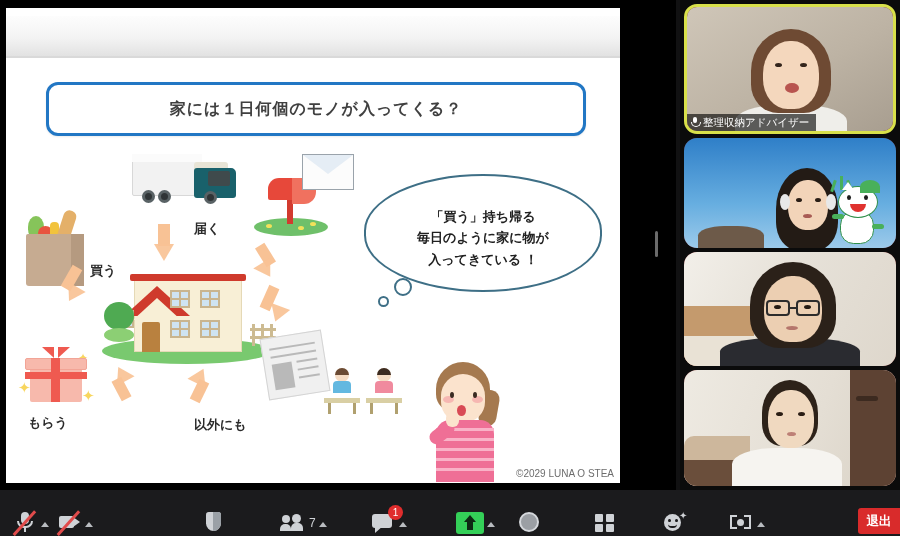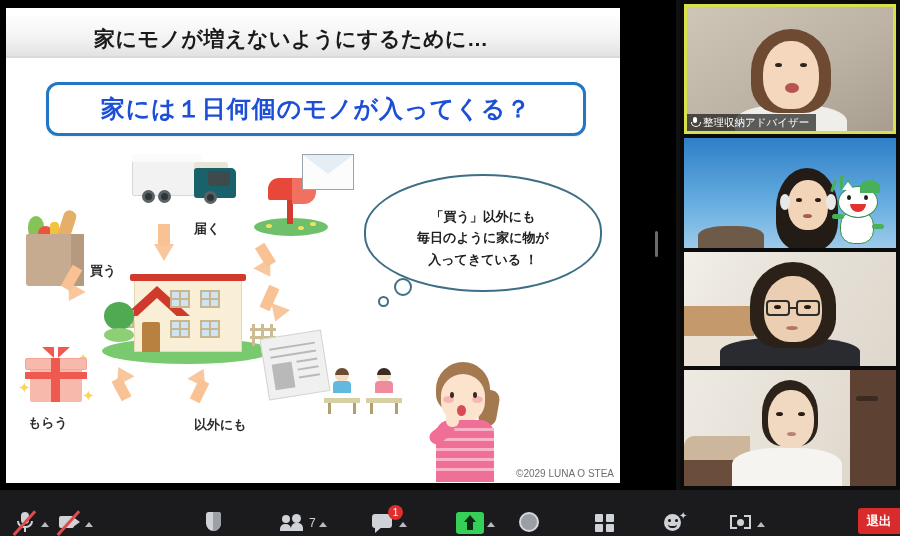--- a/index.html
+++ b/index.html
@@ -26,21 +26,21 @@
     font-size:21px; font-weight:700; color:#1a1a1a; letter-spacing:.5px;
     white-space:nowrap;
   }
   .subtitle-box {
     position:absolute; left:40px; top:74px; width:540px; height:54px;
     border:3px solid #2277c4; border-radius:12px;
     background:#fff; display:flex; align-items:center; justify-content:center;
     box-shadow:0 1px 2px rgba(0,0,0,.08);
   }
   .subtitle-text {
-    font-size:24px; font-weight:700; color:#1d4ed8; letter-spacing:1px; white-space:nowrap;
+    font-size:16px; font-weight:700; color:#404040; letter-spacing:1px; white-space:nowrap;
   }
 
   
   #illus { position:absolute; left:0; top:132px; width:614px; height:343px; }
   .lbl { position:absolute; font-size:13px; font-weight:700; color:#2b2b2b; white-space:nowrap; }
 
   
   .bag { position:absolute; left:16px; top:72px; width:62px; height:74px; }
   .bag-body { position:absolute; left:4px; top:22px; width:54px; height:52px;
               background:#c6ab91; border-radius:2px 2px 3px 3px; }
@@ -156,21 +156,21 @@
   .arrow { position:absolute; width:0; height:0; border-style:solid; opacity:.92; }
   .arrow-stem { position:absolute; background:#f8c295; }
 
   .copyright { position:absolute; right:6px; bottom:4px; font-size:10px; color:#6d6d6d; }
 
   
   .stage-handle { position:absolute; right:18px; top:231px; width:3px; height:26px; background:#6b6b6b; border-radius:2px;}
 
   
   #strip { position:absolute; left:680px; top:0; width:220px; height:490px; background:#0b0b0b; }
-  .tile { position:absolute; left:4px; width:212px; background:#7f1d1d; overflow:hidden; }
+  .tile { position:absolute; left:4px; width:212px; background:#7f1d1d; overflow:hidden;border-radius:13px; }
   .tile.active { border:3px solid #d8e04a; }
   .tile-inner { position:absolute; inset:0; overflow:hidden; }
   .name-tag {
     position:absolute; left:0; bottom:0; height:17px; padding:0 7px 0 4px;
     background:rgba(0,0,0,.62); color:#fff; font-size:10.5px;
     display:flex; align-items:center; gap:4px; white-space:nowrap;
   }
   .mic-ico { width:8px; height:11px; position:relative; flex:0 0 auto; }
   .mic-ico:before { content:""; position:absolute; left:2px; top:0; width:4px; height:6px; background:#fff; border-radius:2px;}
   .mic-ico:after { content:""; position:absolute; left:0; top:5px; width:8px; height:4px;
@@ -211,21 +211,20 @@
 </style>
 </head>
 <body>
 
 <div id="app">
 
   <div id="stage">
     <div id="slide">
 
       <div class="slide-title-band"></div>
-      <div class="slide-title">家にモノが増えないようにするために…</div>
 
       <div class="subtitle-box">
         <span class="subtitle-text">家には１日何個のモノが入ってくる？</span>
       </div>
 
       <div id="illus">
 
         <div class="bag">
           <div class="lettuce"></div>
           <div class="tomato"></div>
@@ -347,21 +346,21 @@
           <div class="g-stripe" style="top:106px;"></div>
           <div class="g-arm"></div>
           <div class="g-hand"></div>
         </div>
 
         <div class="bubble">
           <div class="bubble-main"></div>
           <div class="bub-tail" style="left:30px; top:104px; width:18px; height:18px;"></div>
           <div class="bub-tail" style="left:14px; top:122px; width:11px; height:11px;"></div>
           <div class="bub-text">
-            <span>「買う」以外にも</span><br>
+            <span>「買う」持ち帰る</span><br>
             <span>毎日のように家に物が</span><br>
             <span>入ってきている ！</span>
           </div>
         </div>
 
         <div>
           <div class="arrow-stem" style="left:60px;top:126px;width:11px;height:24px;transform:rotate(30deg);"></div>
           <div class="arrow" style="left:57px;top:146px;border-width:16px 10px 0 10px;border-color:#f8c295 transparent transparent transparent;transform:rotate(30deg);"></div>
         </div>
         <div>

